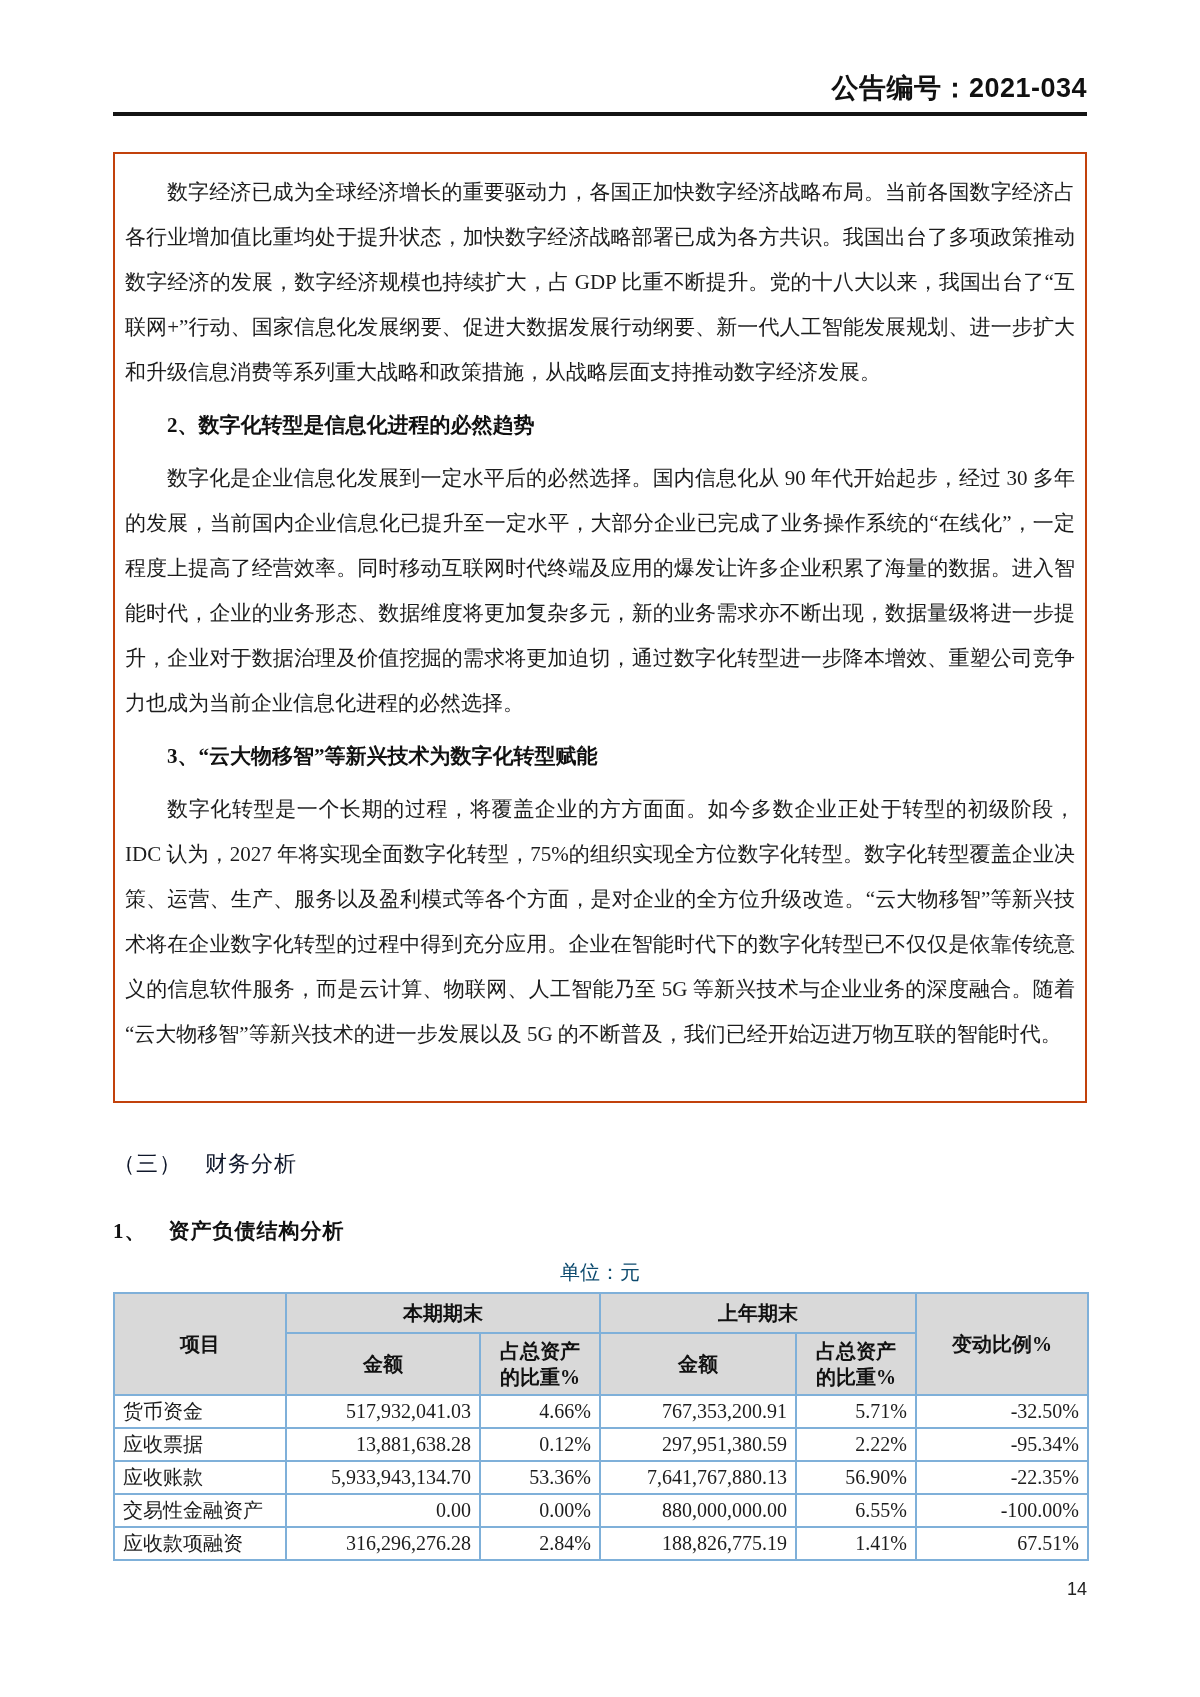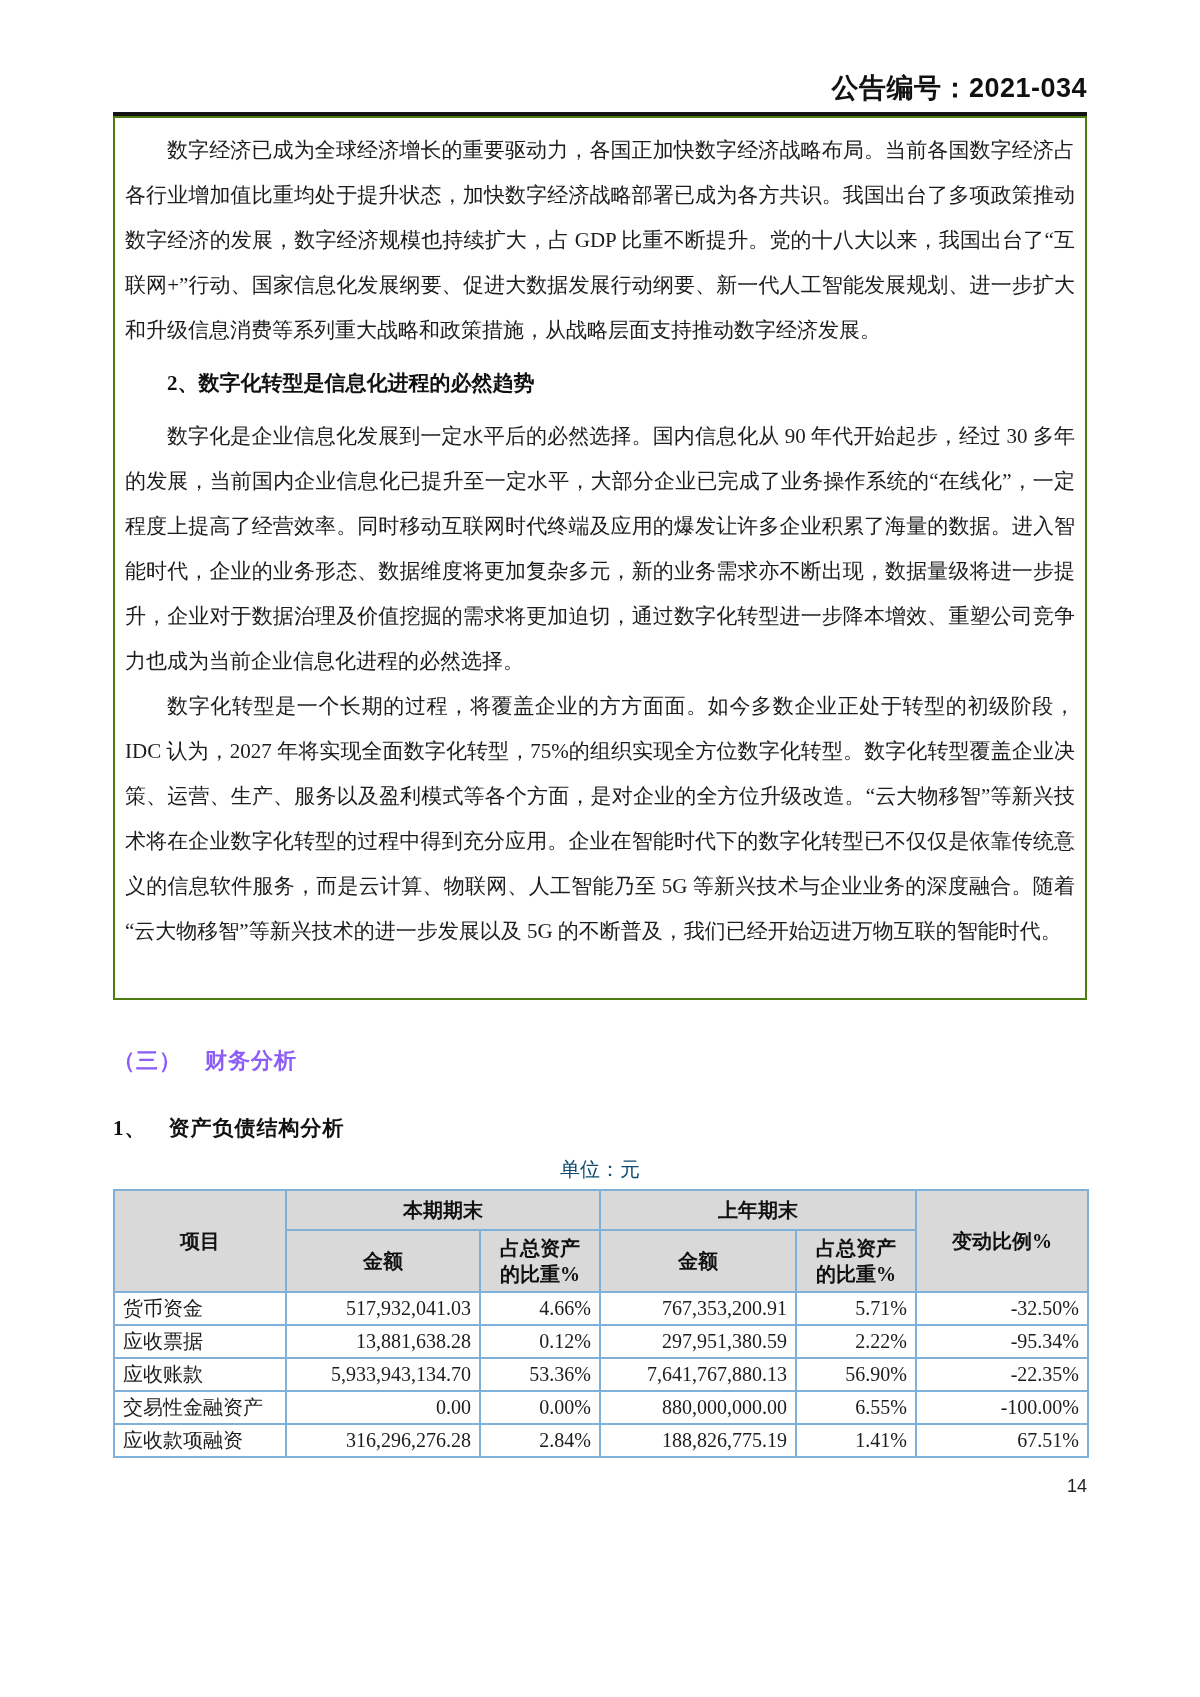--- a/index.html
+++ b/index.html
@@ -23,44 +23,45 @@
     color: #111;
     letter-spacing: 0.5px;
   }
   .header-rule {
     margin-top: 6px;
     height: 4px;
     background: #141414;
   }
 
   .text-box {
-    border: 2px solid #4d7c0f;
-    padding: 10px 10px 44px 10px;
+    margin-top: 36px;
+    border: 2px solid #c2410c;
+    padding: 16px 10px 44px 10px;
   }
   .text-box p {
     font-size: 21px;
     line-height: 45px;
     text-align: justify;
     text-indent: 2em;
     color: #1c1c1c;
   }
   .text-box .sub-heading {
     font-size: 21px;
     line-height: 45px;
     font-weight: bold;
     text-indent: 2em;
     margin: 8px 0;
     color: #111;
   }
 
   .section-heading {
     margin-top: 46px;
     font-size: 22px;
-    font-weight: bold;
-    color: #8b5cf6;
+    font-weight: normal;
+    color: #0f172a;
     letter-spacing: 1px;
   }
   .sub-section-heading {
     margin-top: 38px;
     font-size: 21px;
     font-weight: bold;
     color: #111;
     letter-spacing: 1px;
   }
   .unit-label {
@@ -114,20 +115,21 @@
 <div class="page">
   <div class="content">
 
     <div class="doc-header">公告编号：2021-034</div>
     <div class="header-rule"></div>
 
     <div class="text-box">
       <p>数字经济已成为全球经济增长的重要驱动力，各国正加快数字经济战略布局。当前各国数字经济占各行业增加值比重均处于提升状态，加快数字经济战略部署已成为各方共识。我国出台了多项政策推动数字经济的发展，数字经济规模也持续扩大，占 GDP 比重不断提升。党的十八大以来，我国出台了“互联网+”行动、国家信息化发展纲要、促进大数据发展行动纲要、新一代人工智能发展规划、进一步扩大和升级信息消费等系列重大战略和政策措施，从战略层面支持推动数字经济发展。</p>
       <div class="sub-heading">2、数字化转型是信息化进程的必然趋势</div>
       <p>数字化是企业信息化发展到一定水平后的必然选择。国内信息化从 90 年代开始起步，经过 30 多年的发展，当前国内企业信息化已提升至一定水平，大部分企业已完成了业务操作系统的“在线化”，一定程度上提高了经营效率。同时移动互联网时代终端及应用的爆发让许多企业积累了海量的数据。进入智能时代，企业的业务形态、数据维度将更加复杂多元，新的业务需求亦不断出现，数据量级将进一步提升，企业对于数据治理及价值挖掘的需求将更加迫切，通过数字化转型进一步降本增效、重塑公司竞争力也成为当前企业信息化进程的必然选择。</p>
+      <div class="sub-heading">3、“云大物移智”等新兴技术为数字化转型赋能</div>
       <p>数字化转型是一个长期的过程，将覆盖企业的方方面面。如今多数企业正处于转型的初级阶段，IDC 认为，2027 年将实现全面数字化转型，75%的组织实现全方位数字化转型。数字化转型覆盖企业决策、运营、生产、服务以及盈利模式等各个方面，是对企业的全方位升级改造。“云大物移智”等新兴技术将在企业数字化转型的过程中得到充分应用。企业在智能时代下的数字化转型已不仅仅是依靠传统意义的信息软件服务，而是云计算、物联网、人工智能乃至 5G 等新兴技术与企业业务的深度融合。随着 “云大物移智”等新兴技术的进一步发展以及 5G 的不断普及，我们已经开始迈进万物互联的智能时代。</p>
     </div>
 
     <div class="section-heading">（三）　财务分析</div>
     <div class="sub-section-heading">1、　资产负债结构分析</div>
     <div class="unit-label">单位：元</div>
 
     <table class="fin-table">
       <colgroup>
         <col style="width:172px">

